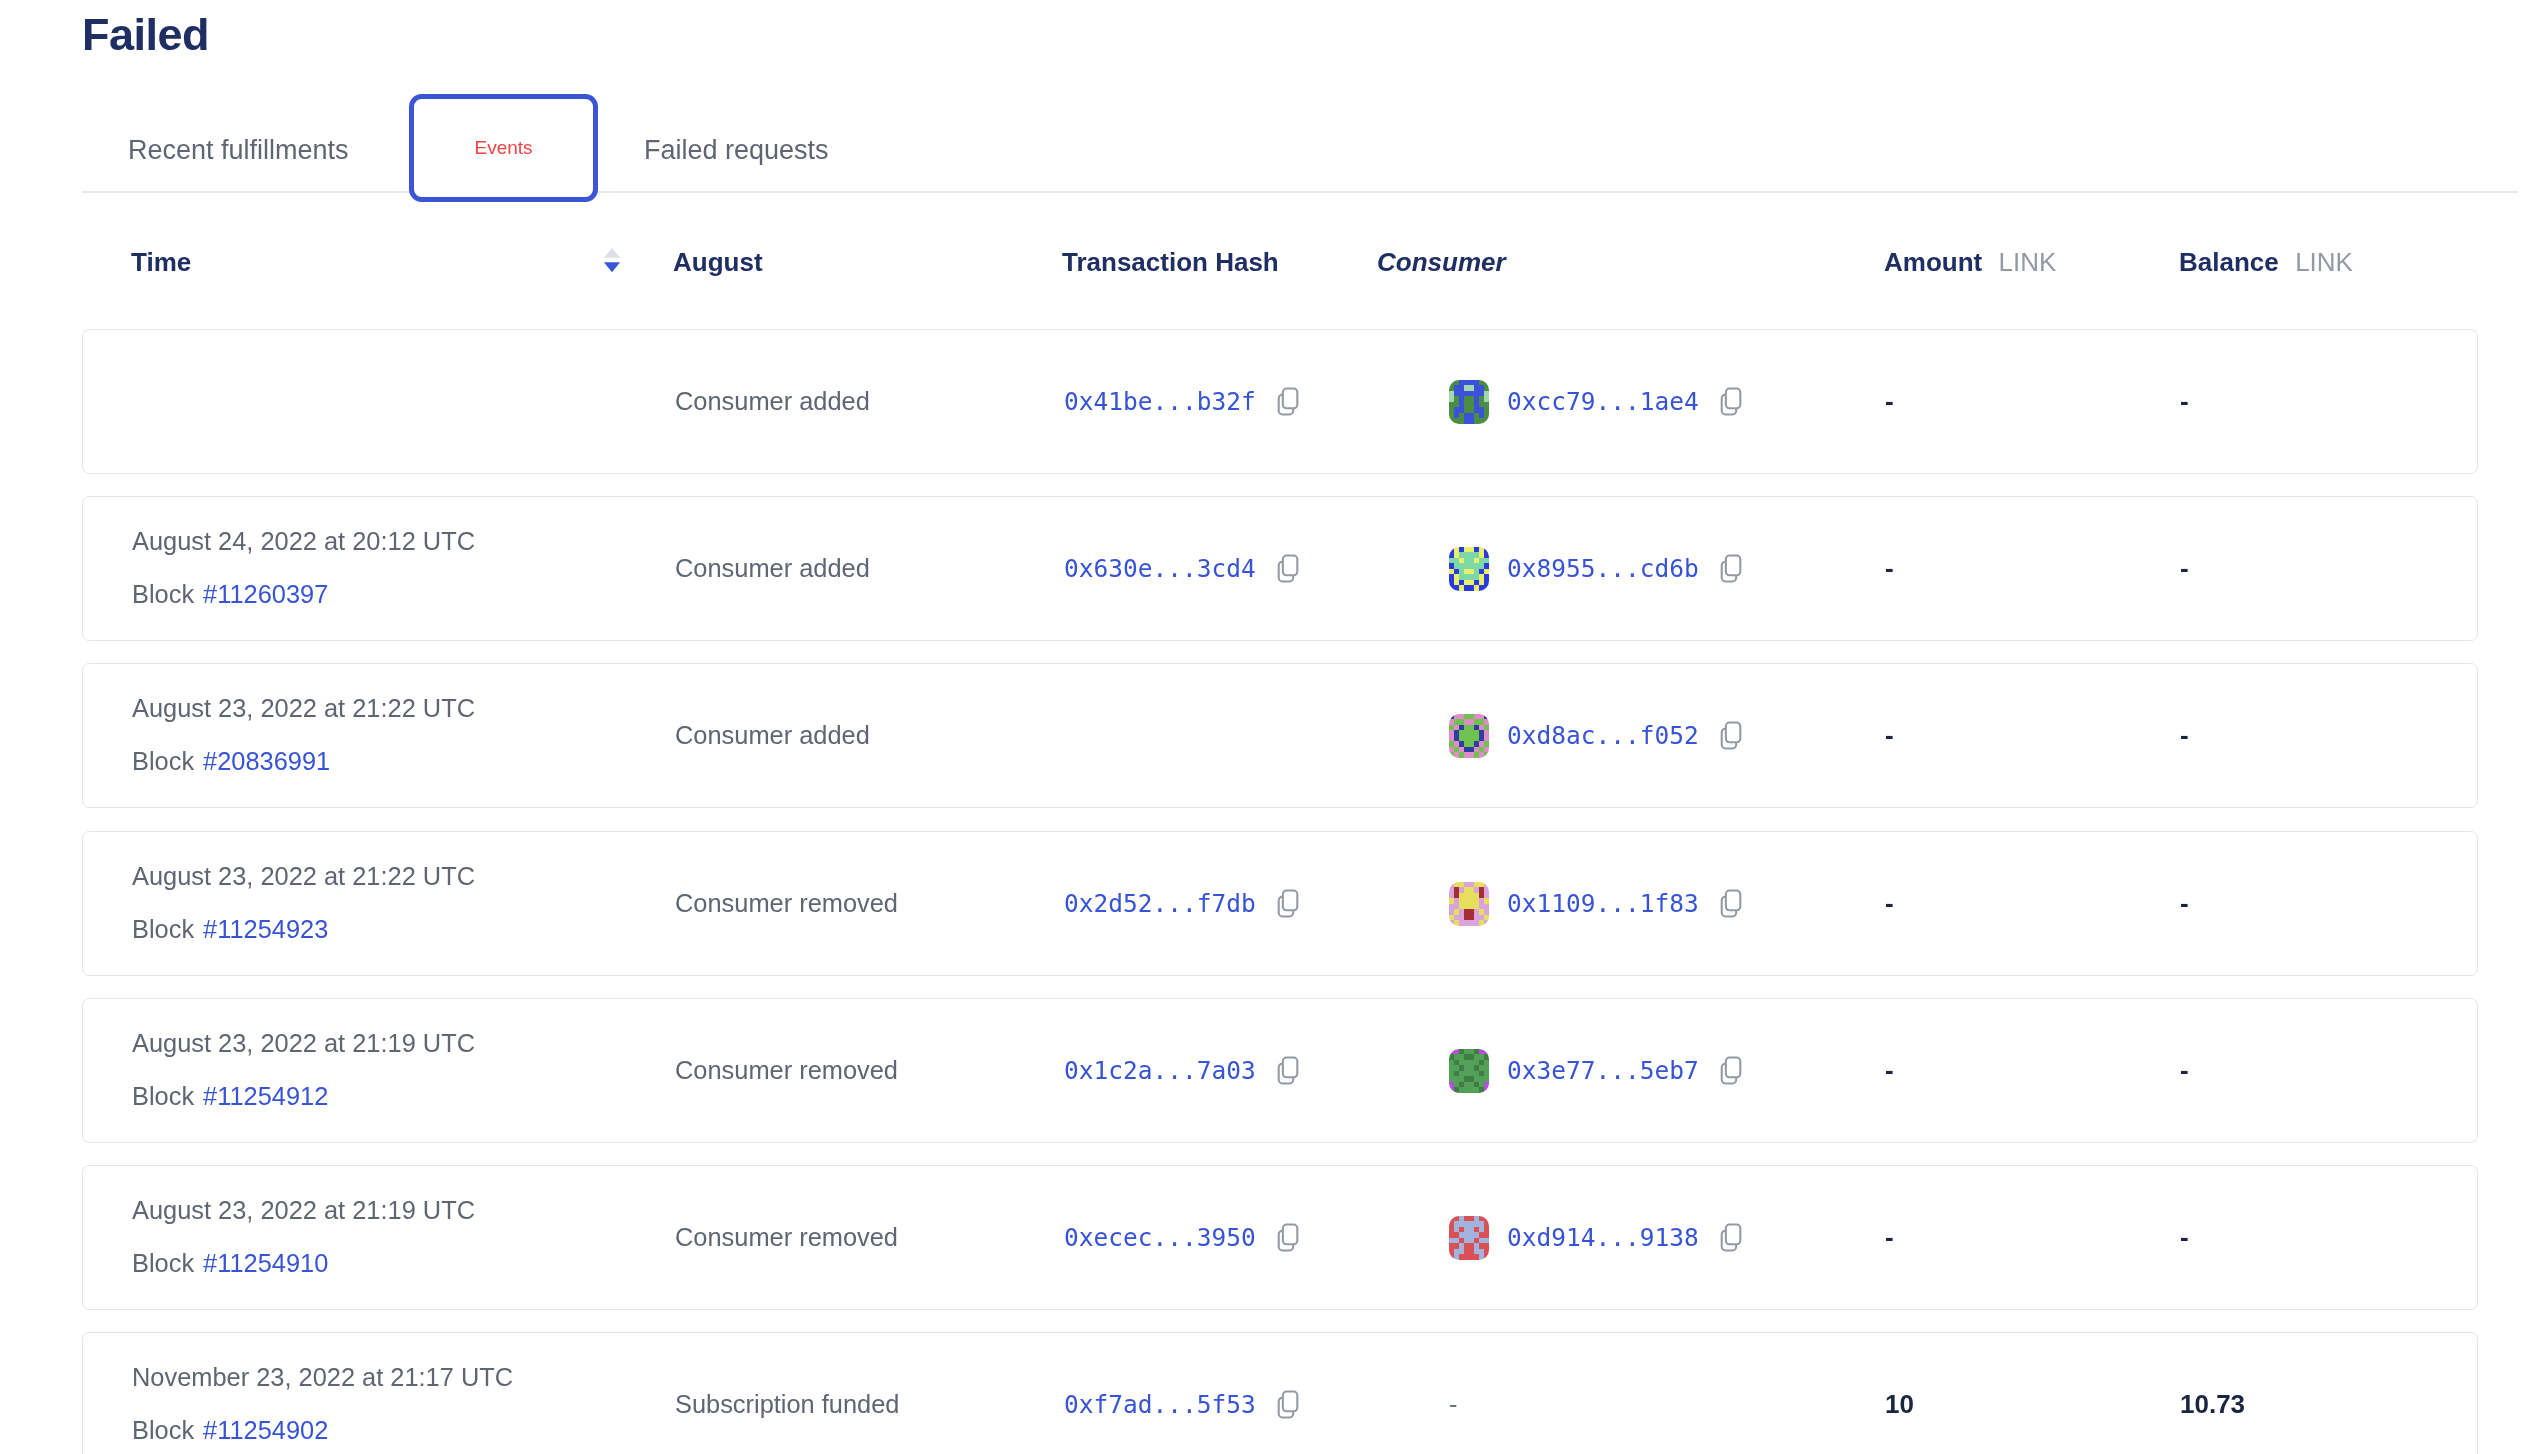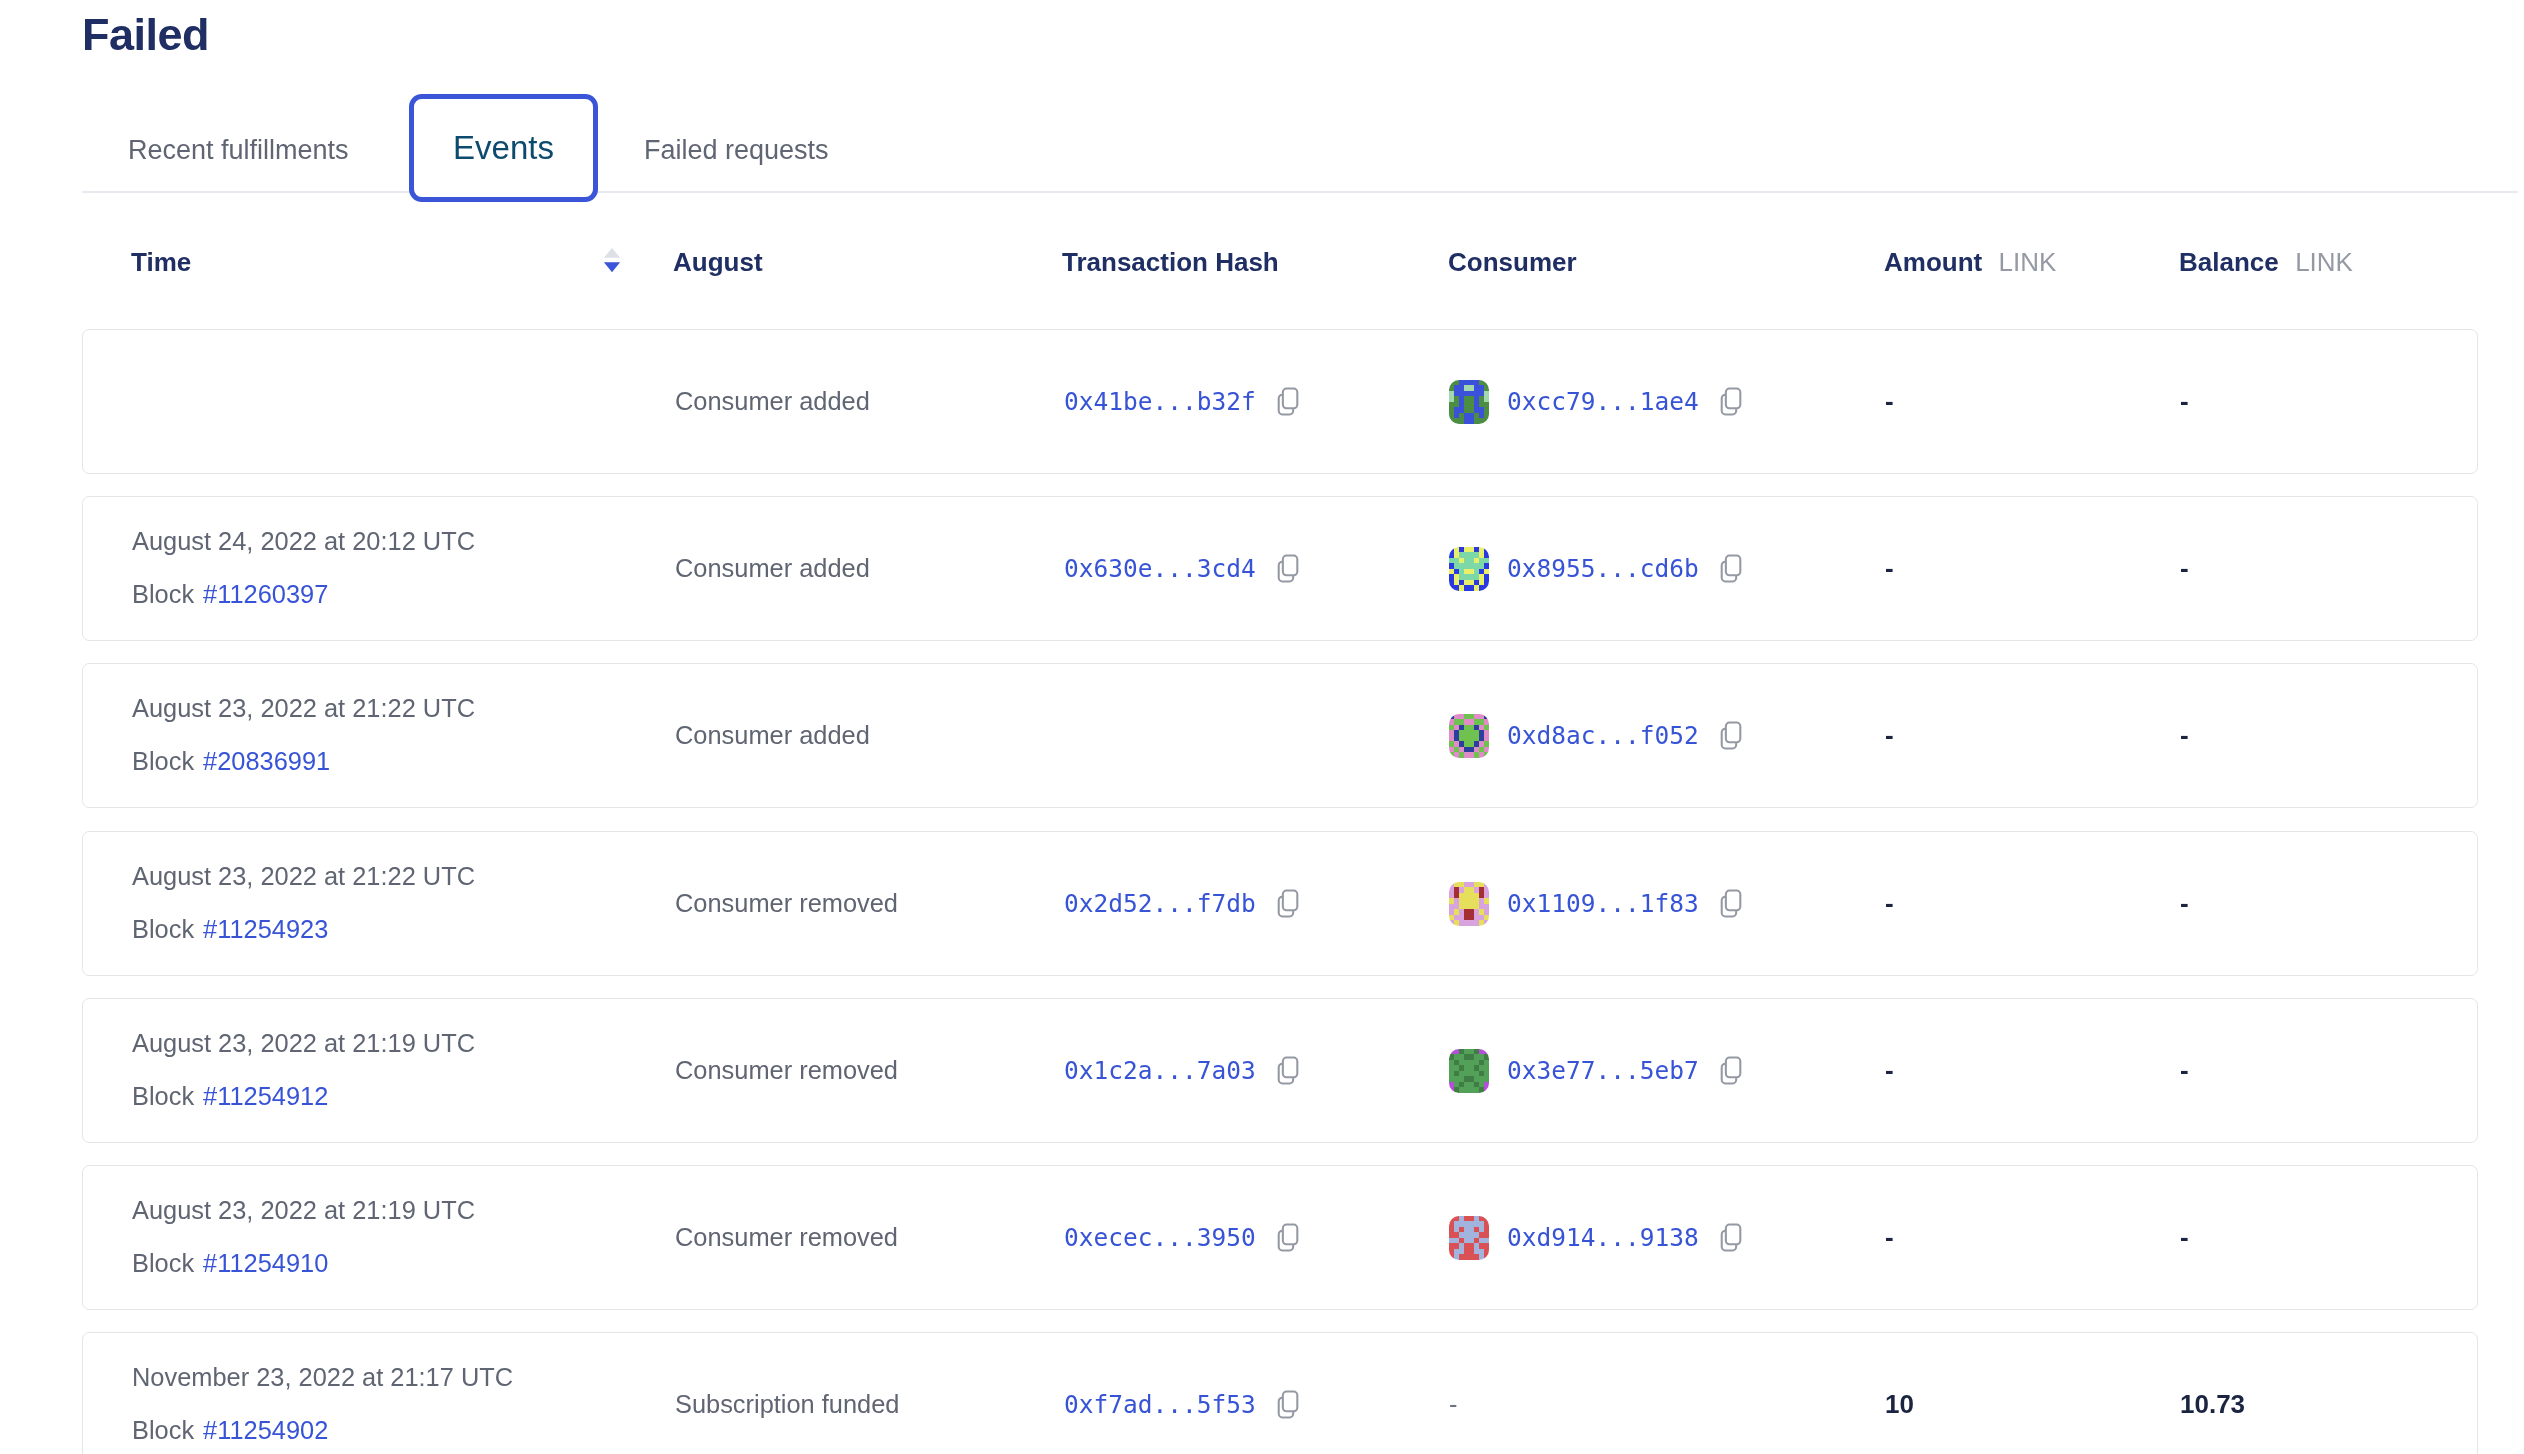--- a/index.html
+++ b/index.html
@@ -26,36 +26,36 @@
     font-size: 27px; color: #5f6572; white-space: nowrap; cursor: pointer;
   }
   .tab-recent { left: 128px; }
   .tab-failed { left: 644px; }
   .tab-active-box {
     position: absolute; left: 409px; top: 94px;
     width: 189px; height: 108px; box-sizing: border-box;
     border: 5.5px solid #3a55d8; border-radius: 12.7px;
     background: #ffffff; z-index: 2;
     display: flex; align-items: center; justify-content: center;
-    font-size: 33px; color: #0c4a6e; cursor: pointer;
+    font-size: 19px; color: #ef4444; cursor: pointer;
   }
   .tabs-divider {
     position: absolute; left: 82px; top: 191px;
     width: 2436px; height: 1.8px; background: #e7e9ee; z-index: 1;
   }
 
   
   .col-header {
     position: absolute; top: 247px;
     font-size: 26px; font-weight: bold; color: #1f2e63; white-space: nowrap;
   }
   .h-time { left: 131px; }
   .h-event { left: 673px; }
   .h-tx { left: 1062px; }
-  .h-consumer { left: 1448px; }
+  .h-consumer { left: 1377px; font-style: italic; }
   .h-amount { left: 1884px; display: flex; gap: 16.4px; align-items: baseline; }
   .h-balance { left: 2179px; display: flex; gap: 16.4px; align-items: baseline; }
   .unit { font-weight: normal; color: #9499a4; }
   .sort-icon { position: absolute; left: 603px; top: 246px; cursor: pointer; }
 
   
   .rows-container { position: absolute; left: 0; top: 0; }
   .card {
     position: absolute; left: 82px; width: 2396px; height: 145px;
     box-sizing: border-box; background: #ffffff;

